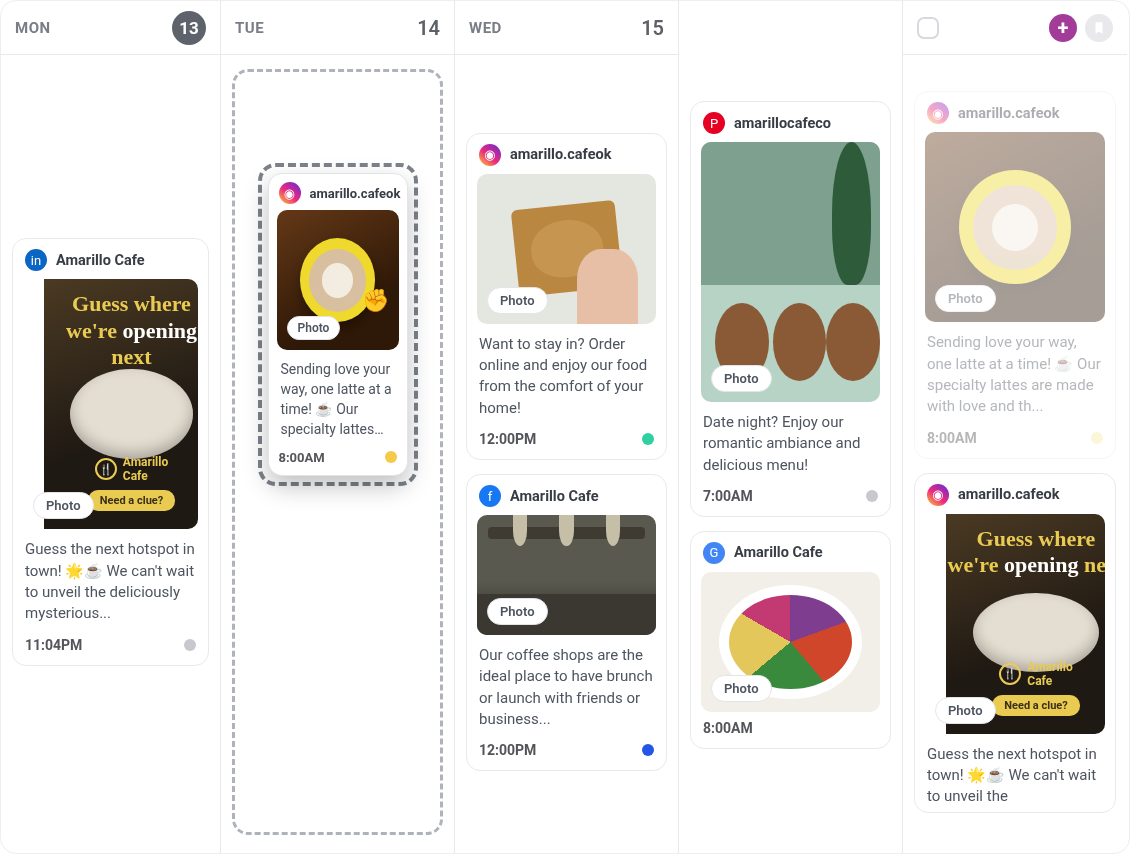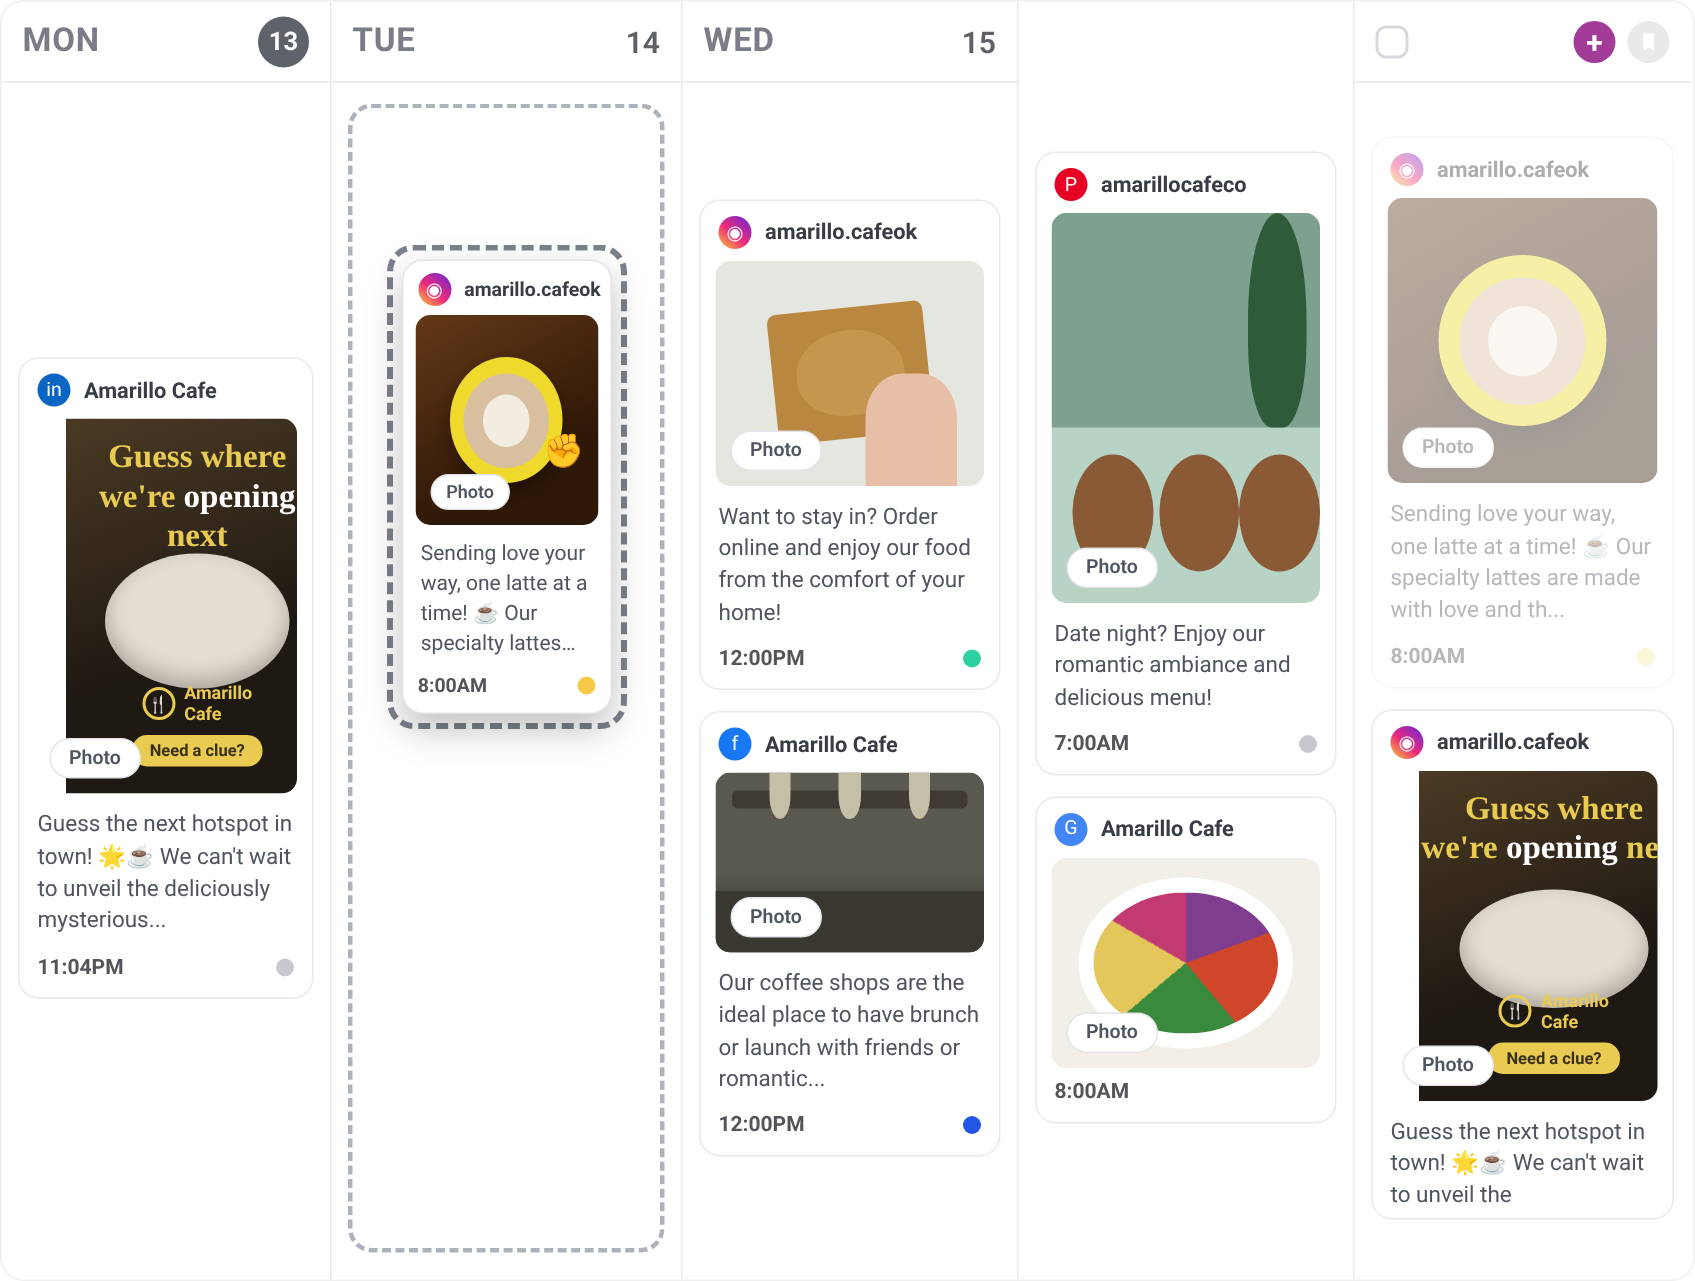--- a/index.html
+++ b/index.html
@@ -27,21 +27,21 @@
   .day-header {
     height: 54px;
     display: flex;
     align-items: center;
     justify-content: space-between;
     padding: 0 14px;
     border-bottom: 1px solid #e9e9ec;
     flex: 0 0 auto;
   }
   .day-label {
-    font-size: 22px;
+    font-size: 15px;
     font-weight: 700;
     color: #7a7d87;
     letter-spacing: 0.5px;
   }
   .day-num {
     font-size: 20px;
     font-weight: 600;
     color: #5d6066;
   }
   .day-num.badge {
@@ -415,21 +415,21 @@
         <div class="thumb">
           <div class="thumb-img cafe" style="height:120px;">
             <div class="shelf"></div>
             <div class="lamp" style="left:20%;"></div>
             <div class="lamp" style="left:46%;"></div>
             <div class="lamp" style="left:72%;"></div>
             <div class="counter"></div>
           </div>
           <span class="pill">Photo</span>
         </div>
-        <div class="caption">Our coffee shops are the ideal place to have brunch or launch with friends or romantic...</div>
+        <div class="caption">Our coffee shops are the ideal place to have brunch or launch with friends or business...</div>
         <div class="card-foot">
           <span class="time">12:00PM</span>
           <span class="dot blue"></span>
         </div>
       </div>
     </div>
   </div>
 
   <div class="day-col">
     <div class="day-body">

